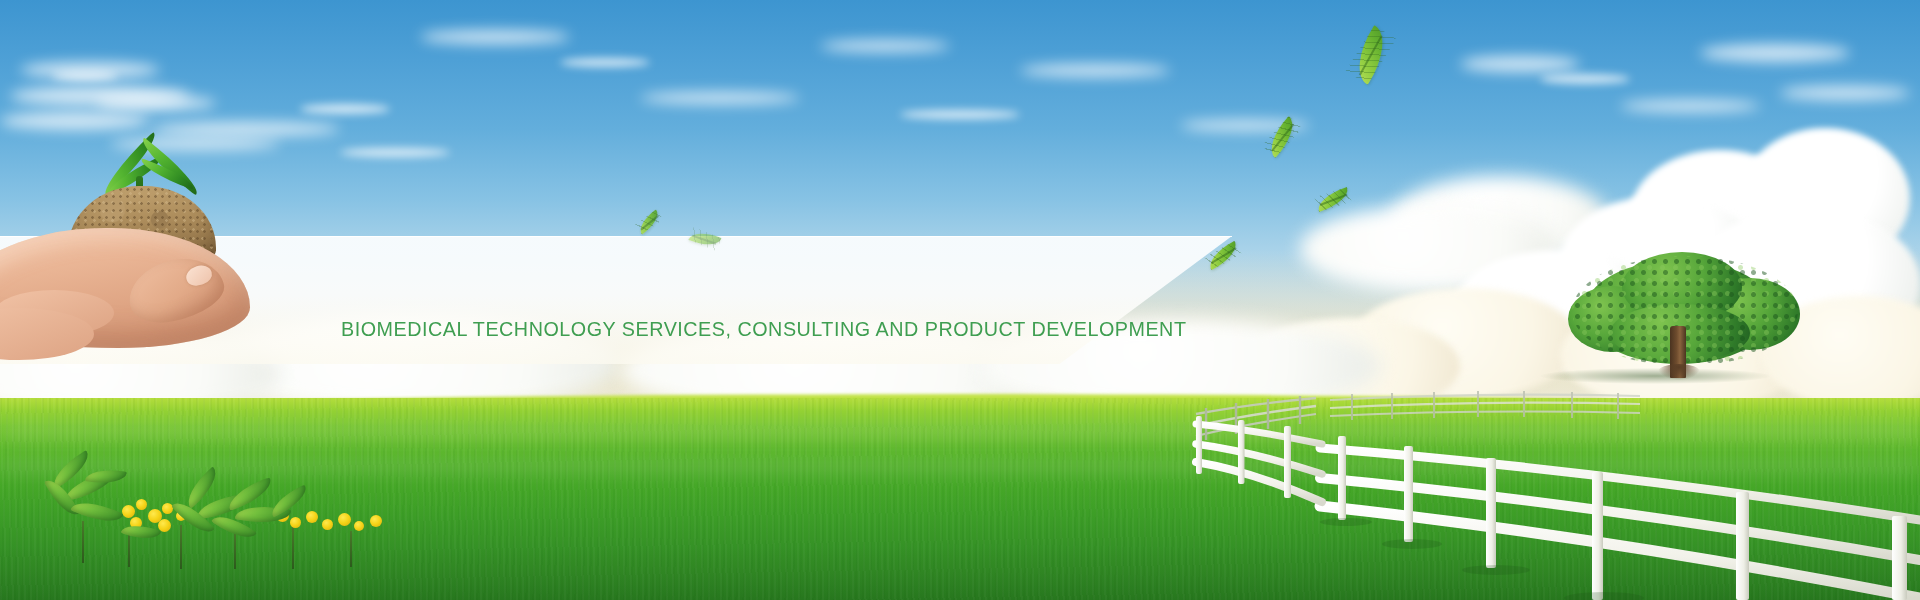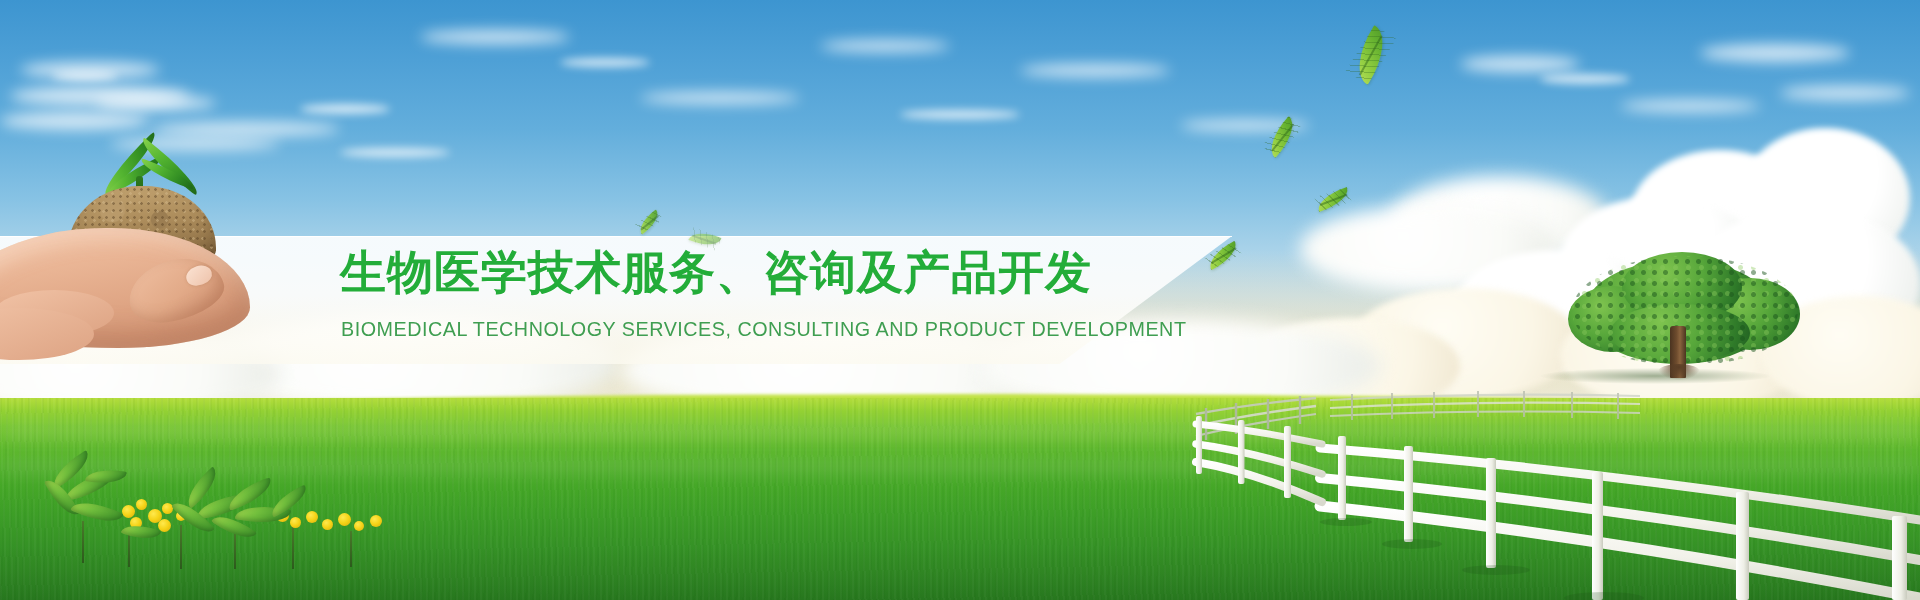--- a/index.html
+++ b/index.html
@@ -392,21 +392,20 @@
     <div class="soil">
       <div class="soil-tex"></div>
     </div>
     <div class="palm"></div>
     <div class="finger" style="left:4px;  top:150px; width:120px; height:46px;"></div>
     <div class="finger" style="left:-46px;top:168px; width:150px; height:52px;"></div>
     <div class="thumb"></div>
     <div class="nail"></div>
   </div>
 
-  <div class="headline">生物医学技术服务、咨询及产品开发</div>
   <div class="subtitle">BIOMEDICAL TECHNOLOGY SERVICES, CONSULTING AND PRODUCT DEVELOPMENT</div>
 
   <div class="plants">
 
     <div class="twig" style="left:52px;  top:66px; height:42px;"></div>
     <div class="twig" style="left:98px;  top:72px; height:40px;"></div>
     <div class="twig" style="left:150px; top:70px; height:44px;"></div>
     <div class="twig" style="left:204px; top:74px; height:40px;"></div>
     <div class="twig" style="left:262px; top:72px; height:42px;"></div>
     <div class="twig" style="left:320px; top:76px; height:36px;"></div>

